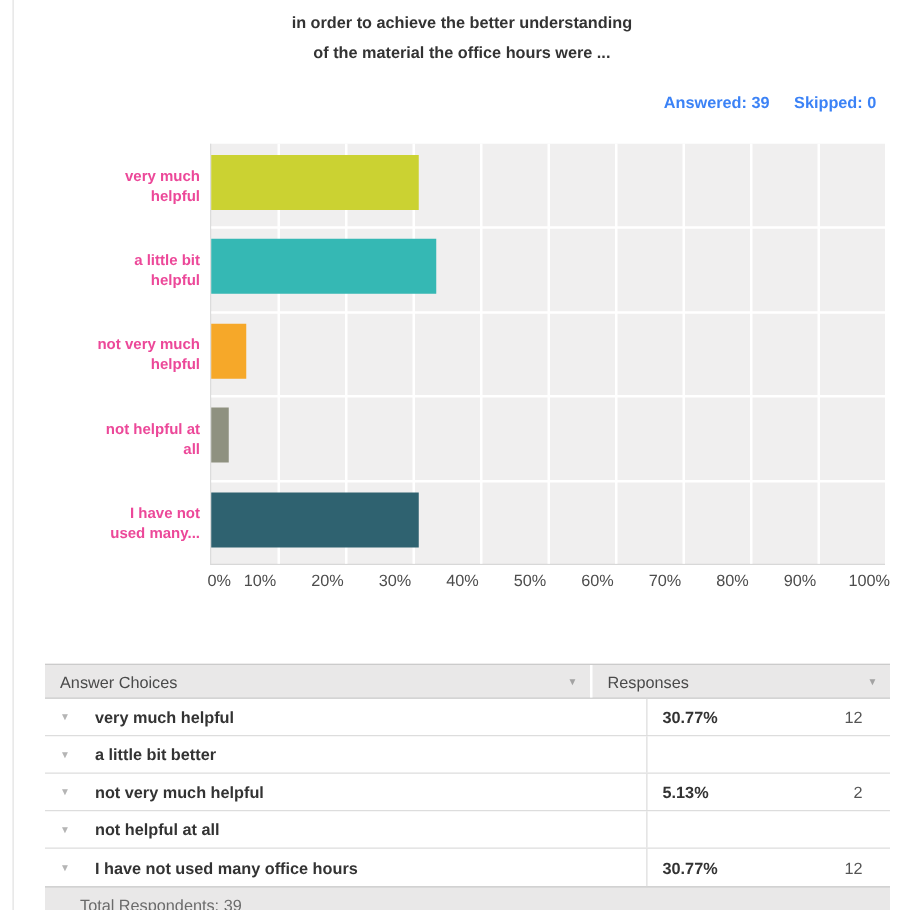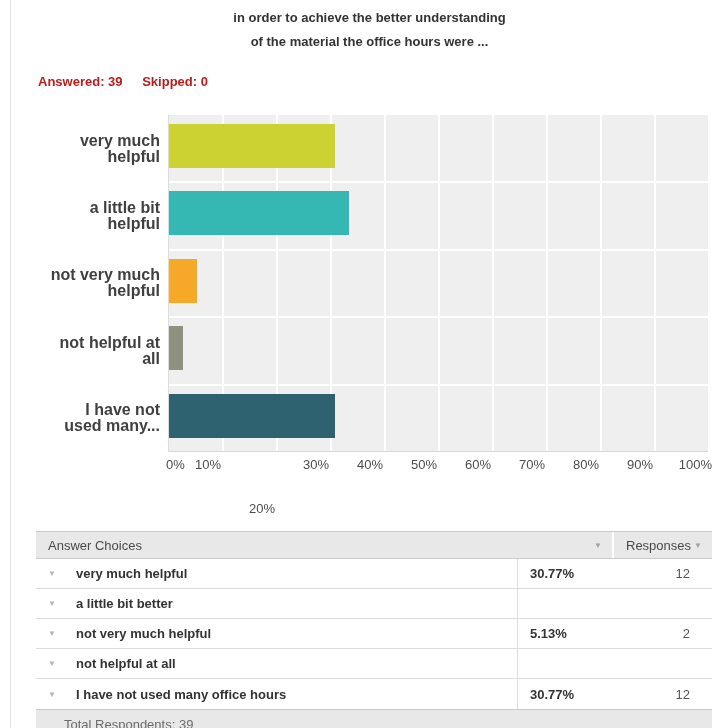--- a/index.html
+++ b/index.html
@@ -11,52 +11,52 @@
   }
   .left-border { position:absolute; left:10px; top:0; width:1px; height:100%; background:#e2e2e2; }
 
   .title {
     position:absolute; top:6px; left:30px; right:10px; text-align:center;
     font-size:13px; line-height:24px; font-weight:bold; color:#333333;
   }
   .title span { display:block; }
 
   .stats {
-    position:absolute; top:74px; left:30px; right:10px; text-align:left;
-    font-size:13px; font-weight:bold; color:#b91c1c;
+    position:absolute; top:74px; left:30px; right:10px; text-align:right;
+    font-size:13px; font-weight:bold; color:#3b82f6;
   }
   .stats span { margin:0 8px; }
 
   .chart { position:absolute; top:115px; left:0; width:719px; height:380px; }
   .cat-labels { position:absolute; left:0; top:0; width:160px; height:337px; }
   .cat-label {
     position:absolute; right:0; width:160px; height:67px;
     display:flex; flex-direction:column; justify-content:center; align-items:flex-end;
-    font-size:16px; line-height:16px; font-weight:bold; color:#404040; text-align:right;padding-left:36px;
+    font-size:12px; line-height:16px; font-weight:bold; color:#ec4899; text-align:right;padding-left:36px;
   }
   .plot {
     position:absolute; left:168px; top:0; width:540px; height:337px;
     background:#f0efef; border-left:1px solid #dcdcdc; border-bottom:1px solid #d8d8d8;
   }
   .gridline-v { position:absolute; top:0; bottom:0; width:2px; background:#ffffff; }
   .gridline-h { position:absolute; left:0; right:0; height:2px; background:#ffffff; }
   .bar { position:absolute; left:0; height:44px; }
   .x-axis { position:absolute; left:168px; top:342px; width:560px; height:20px; }
   .x-tick {
     position:absolute; width:54px; 
     font-size:13px; color:#4d4d4d;
   }
 
   .rtable { position:absolute; top:531px; left:36px; width:676px; font-size:13px; }
   .thead {
     display:flex; height:28px; background:#e9e8e8;
     border-top:1px solid #cbcbcb; border-bottom:1px solid #cbcbcb;
   }
   .th { display:flex; align-items:center; justify-content:space-between; color:#4a4a4a; cursor:pointer; }
-  .th-1 { width:578px; padding:0 10px 0 12px; border-right:2px solid #ffffff; }
+  .th-1 { width:438px; padding:0 10px 0 12px; border-right:2px solid #ffffff; }
   .th-2 { flex:1; padding:0 10px 0 12px; }
   .sort-arrow { font-size:8px; color:#a3a3a3; }
   .trow { display:flex; height:30px; border-bottom:1px solid #dddddd; }
   .trow:last-of-type { border-bottom:none; }
   .td-choice {
     width:482px; display:flex; align-items:center; padding-left:12px;
     border-right:1px solid #dddddd;
   }
   .expand-arrow { font-size:8px; color:#b5b5b5; width:20px; cursor:pointer; }
   .choice-text { font-weight:bold; color:#333333; margin-left:8px; }
@@ -127,21 +127,21 @@
         <div class="gridline-h" style="top: 268.6px; background: rgb(255, 255, 255);"></div>
         <div class="bar" style="top: 9px; width: 166.158px; background: rgb(203, 210, 50);"></div>
         <div class="bar" style="top: 76.4px; width: 179.982px; background: rgb(53, 184, 180);"></div>
         <div class="bar" style="top: 143.8px; width: 27.702px; background: rgb(246, 168, 41);"></div>
         <div class="bar" style="top: 211.2px; width: 13.824px; background: rgb(143, 145, 128);"></div>
         <div class="bar" style="top: 278.6px; width: 166.158px; background: rgb(47, 98, 112);"></div>
       </div>
     <div class="x-axis">
         <span class="x-tick" style="left: -2px; text-align: left;">0%</span>
         <span class="x-tick" style="left: 27px;">10%</span>
-        <span class="x-tick" style="left: 81px; margin-top: 44px;">20%</span>
+        <span class="x-tick" style="left: 81px;">20%</span>
         <span class="x-tick" style="left: 135px;">30%</span>
         <span class="x-tick" style="left: 189px;">40%</span>
         <span class="x-tick" style="left: 243px;">50%</span>
         <span class="x-tick" style="left: 297px;">60%</span>
         <span class="x-tick" style="left: 351px;">70%</span>
         <span class="x-tick" style="left: 405px;">80%</span>
         <span class="x-tick" style="left: 459px;">90%</span>
         <span class="x-tick" style="left: 490px; text-align: right;">100%</span>
       </div>
   </div>

